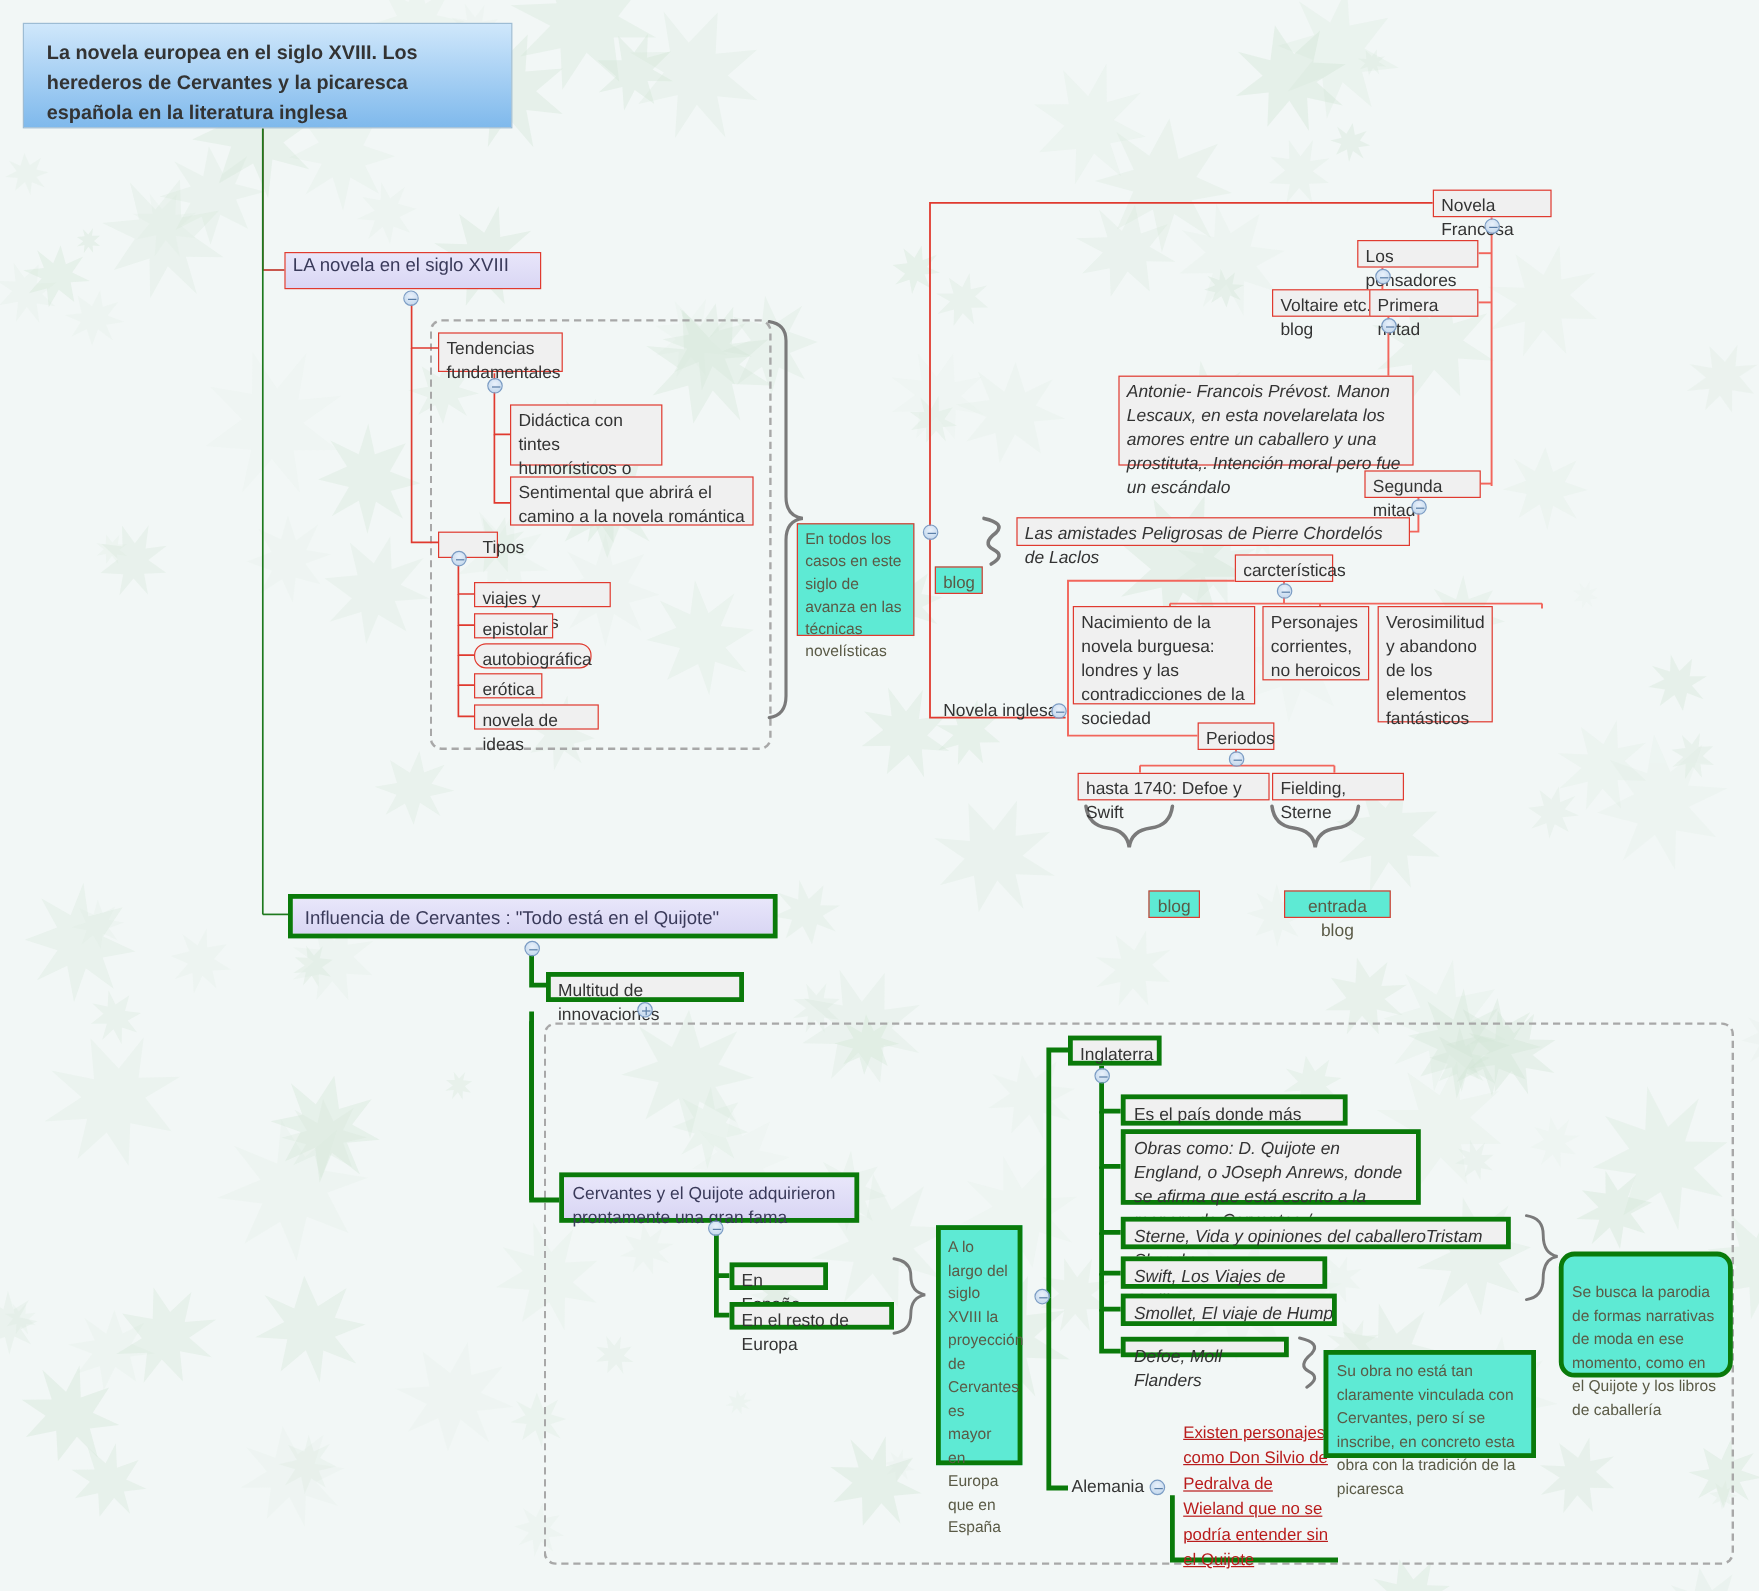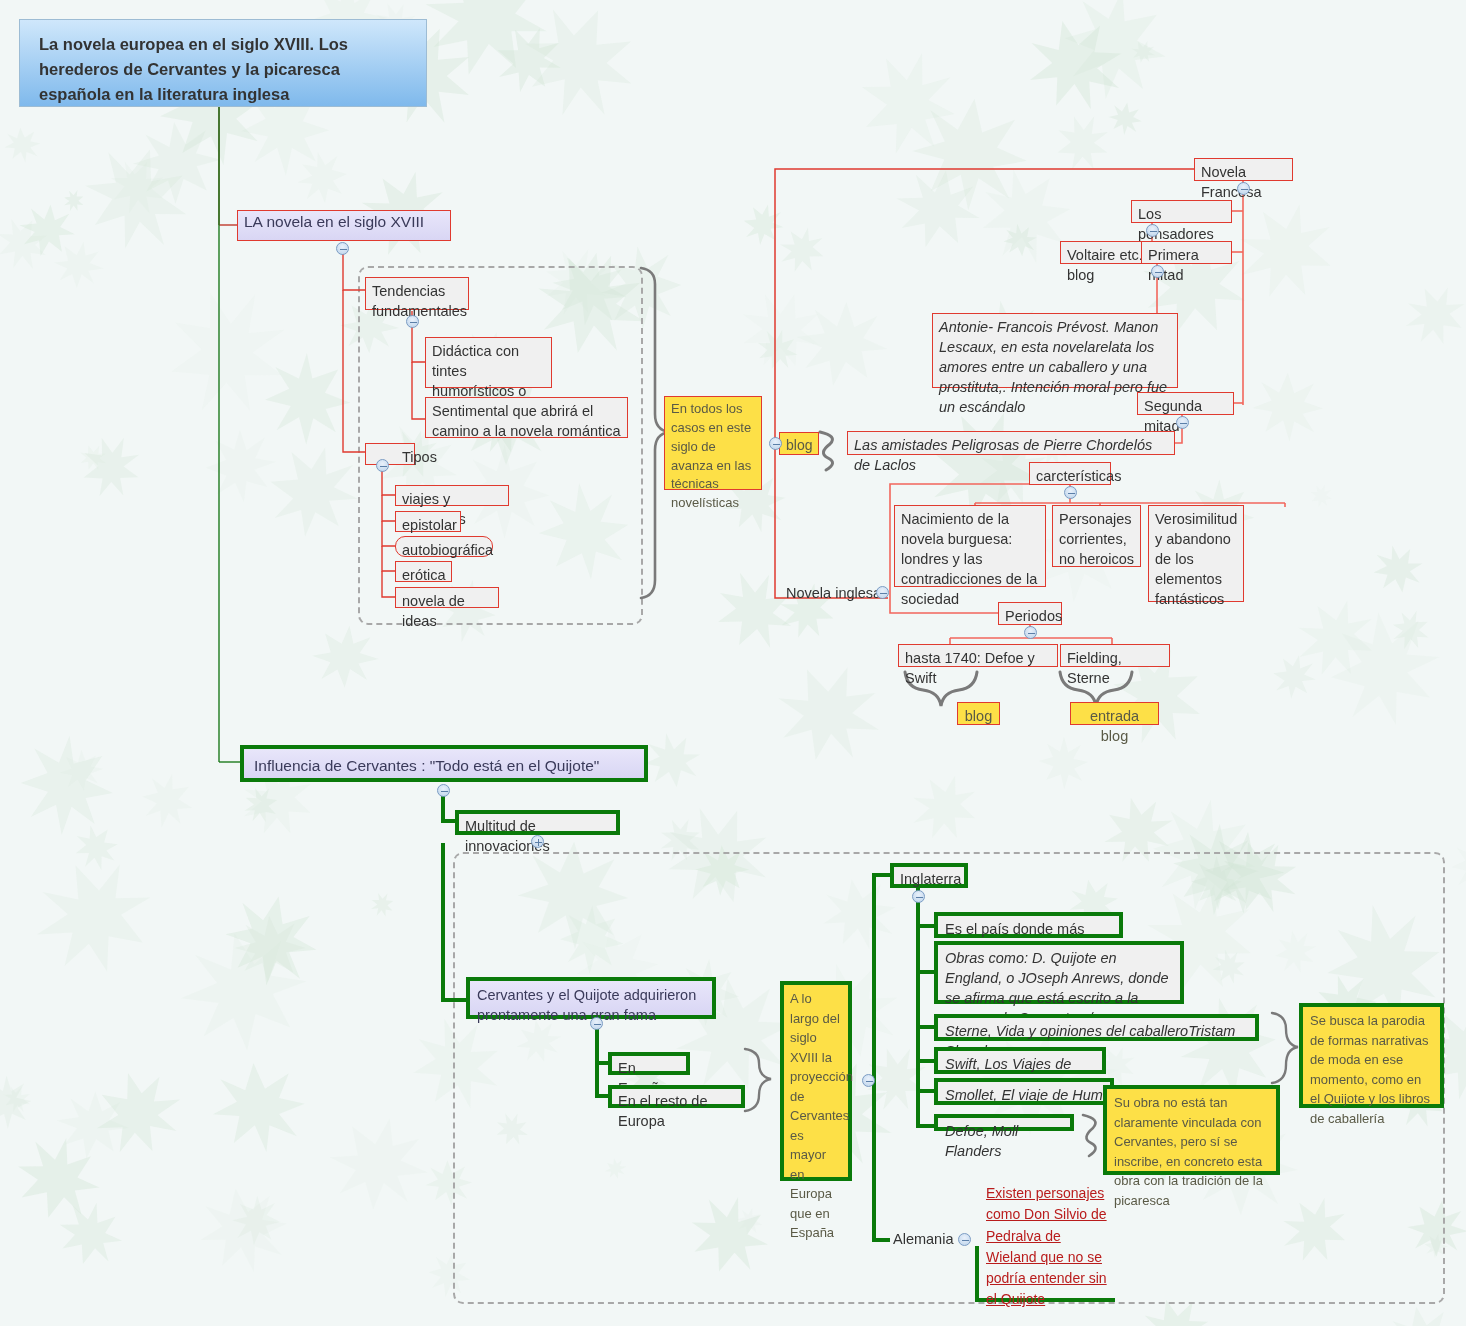--- a/index.html
+++ b/index.html
@@ -13,21 +13,21 @@
   
   .node{
     position:absolute;box-sizing:border-box;
     background:#f0f0f0;color:#333;
     font-size:14.5px;line-height:1.38;
     padding:3px 6px;z-index:5;
   }
   .red{border:1.6px solid #e03a2f;background:#f0f0f0;}
   .green{border:4px solid #0a7a0a;background:#f0f0f0;}
   .ital{font-style:italic;}
-  .note{background:#fde047;color:#5a5a46;}
+  .note{background:#5eead4;color:#5a5a46;margin-top:40px;}
   .lav{background:linear-gradient(#e8e6fa,#d9d6f4);}
   .center{text-align:center;}
   
   #title{
     position:absolute;left:19px;top:19px;width:408px;height:88px;
     box-sizing:border-box;
     background:linear-gradient(#cfe7fb,#7fb9ec);
     border:1px solid #9dbcd4;
     font-weight:bold;font-size:16.5px;color:#333;
     padding:12px 14px 0 19px;line-height:1.5;z-index:6;
@@ -471,21 +471,21 @@
 <div class="node green ital" style="left:934px;top:1078px;width:180px;height:27px;padding:3px 7px;overflow:hidden;white-space:nowrap;">
   <span>Smollet, El viaje de Humphre</span>
 </div>
 <div class="node green ital" style="left:934px;top:1114px;width:140px;height:17px;padding:3px 7px;font-style:italic;">
   <span>Defoe, Moll Flanders</span>
 </div>
 
 <div class="node green note" style="left:1103px;top:1085px;width:177px;height:90px;font-size:13px;line-height:1.5;padding:4px 7px;z-index:7;">
   <span>Su obra no está tan claramente vinculada con Cervantes, pero sí se inscribe, en concreto esta obra con la tradición de la picaresca</span>
 </div>
-<div class="node green note" style="left:1299px;top:1003px;width:145px;height:105px;font-size:13px;line-height:1.5;padding:4px 7px;">
+<div class="node green note" style="left:1299px;top:1003px;width:145px;height:105px;font-size:13px;line-height:1.5;padding:20px 7px;border-radius:13px;">
   <span>Se busca la parodia de formas narrativas de moda en ese momento, como en el Quijote y los libros de caballería</span>
 </div>
 
 <div style="position:absolute;left:893px;top:1231px;font-size:14.5px;color:#333;z-index:5;">
   <span>Alemania</span>
 </div>
 <div class="pill" style="left:958px;top:1233px;"></div>
 <div style="position:absolute;left:986px;top:1183px;width:126px;font-size:14px;line-height:1.52;color:#b91c1c;z-index:5;text-decoration:underline;">
   <span>Existen personajes como Don Silvio de Pedralva de Wieland que no se podría entender sin el Quijote</span>
 </div>

